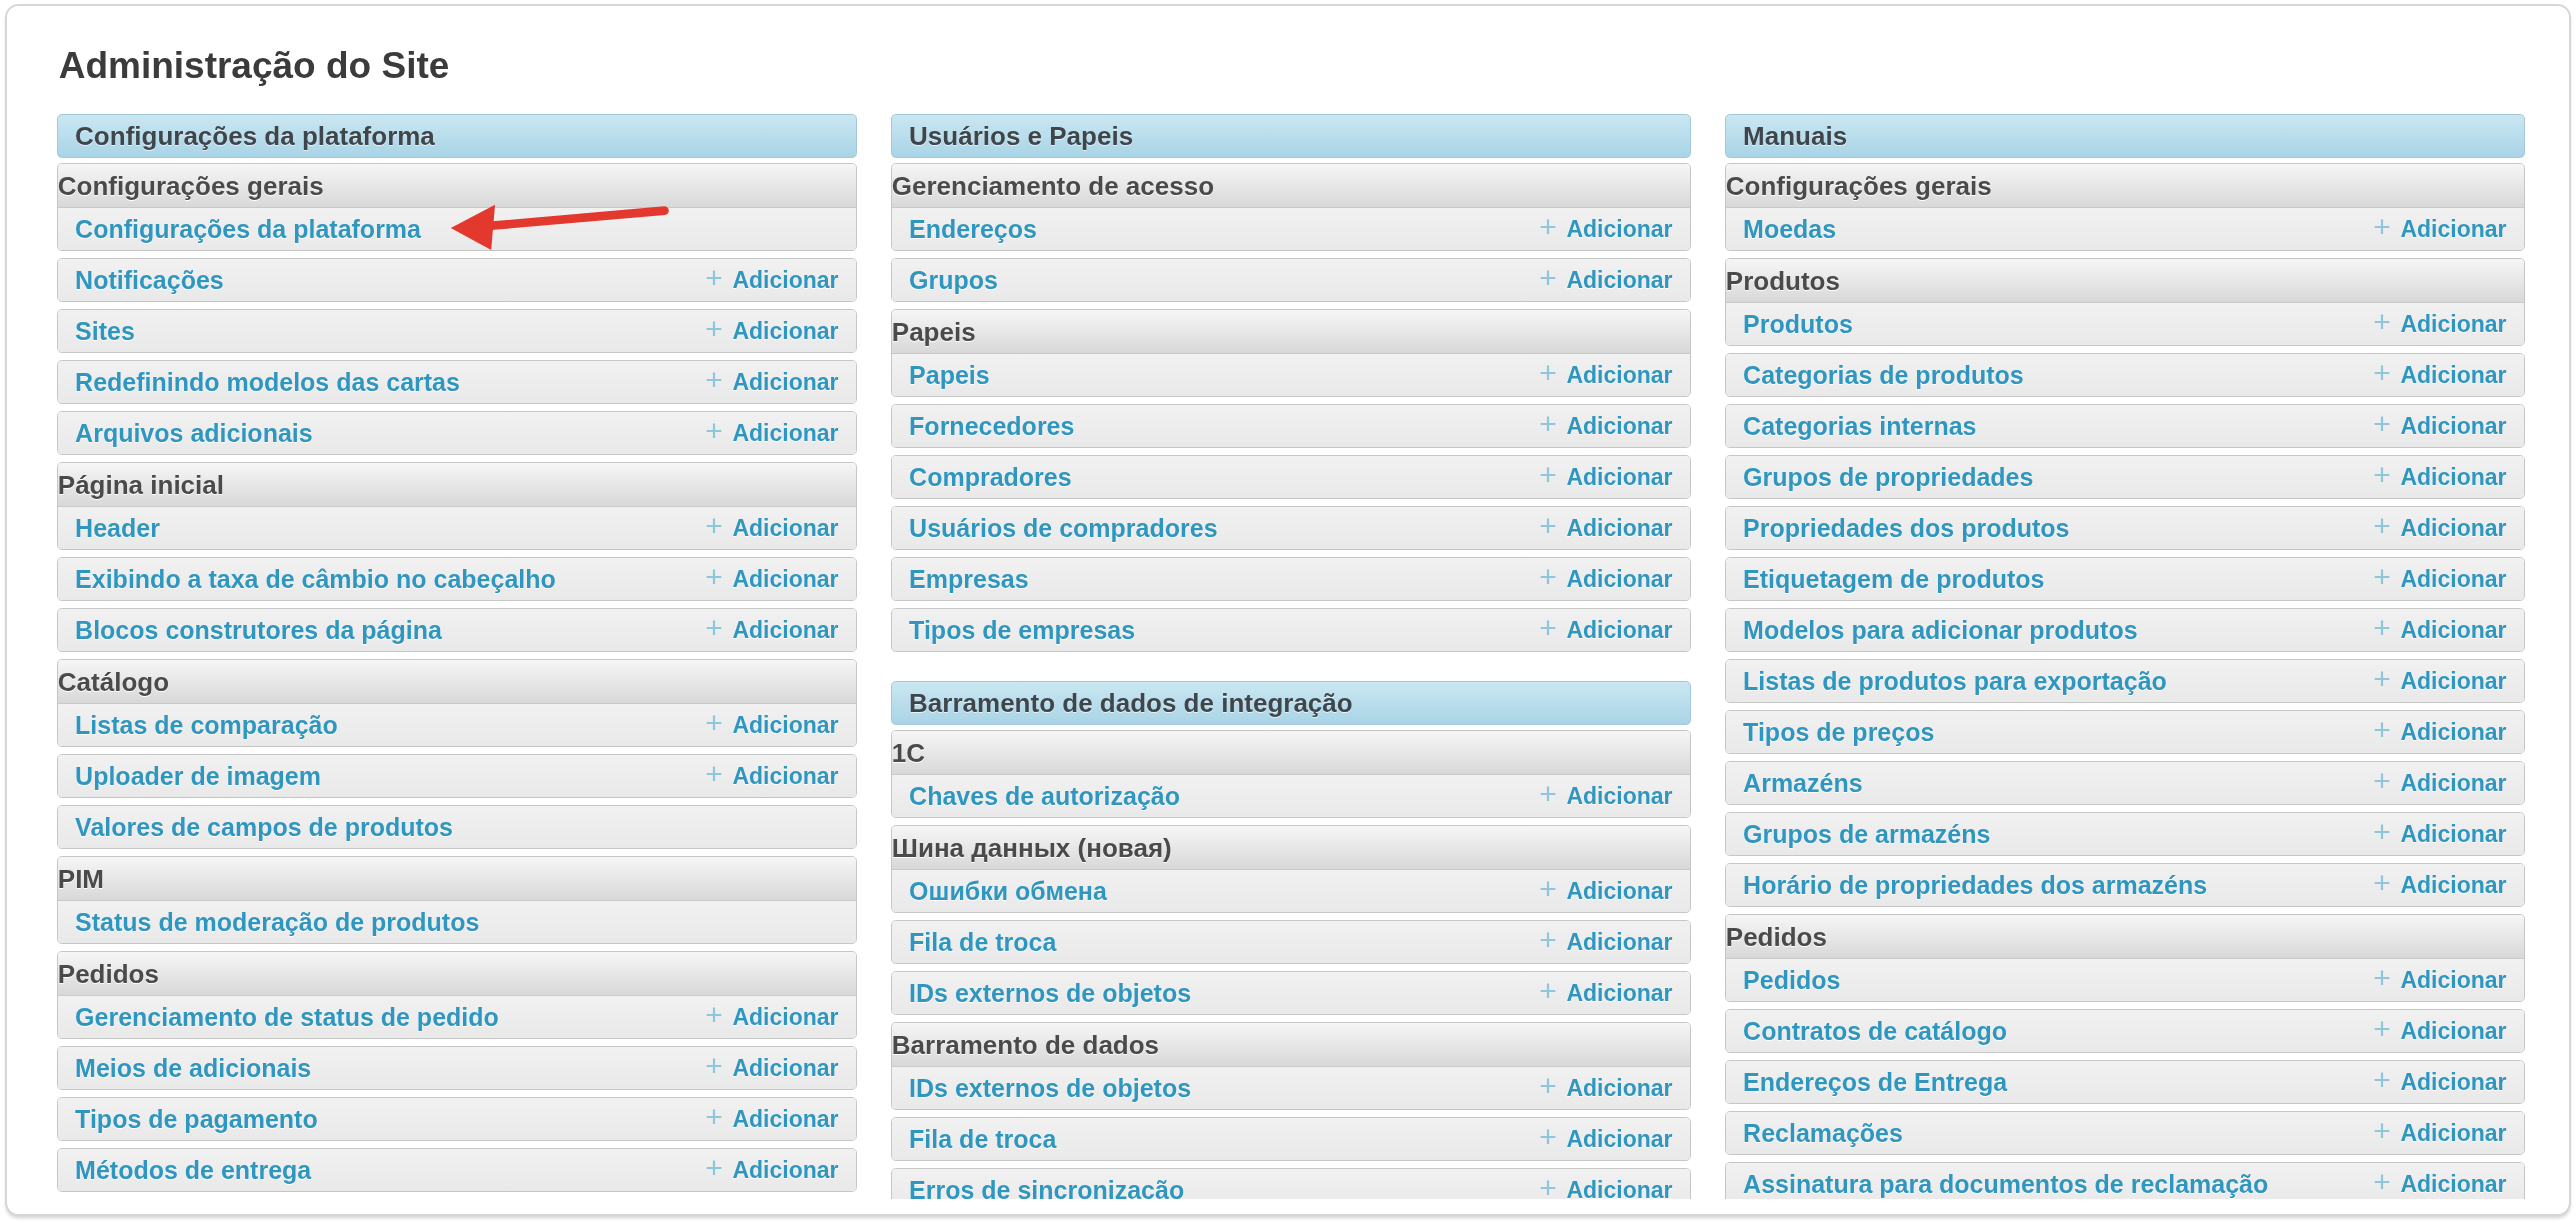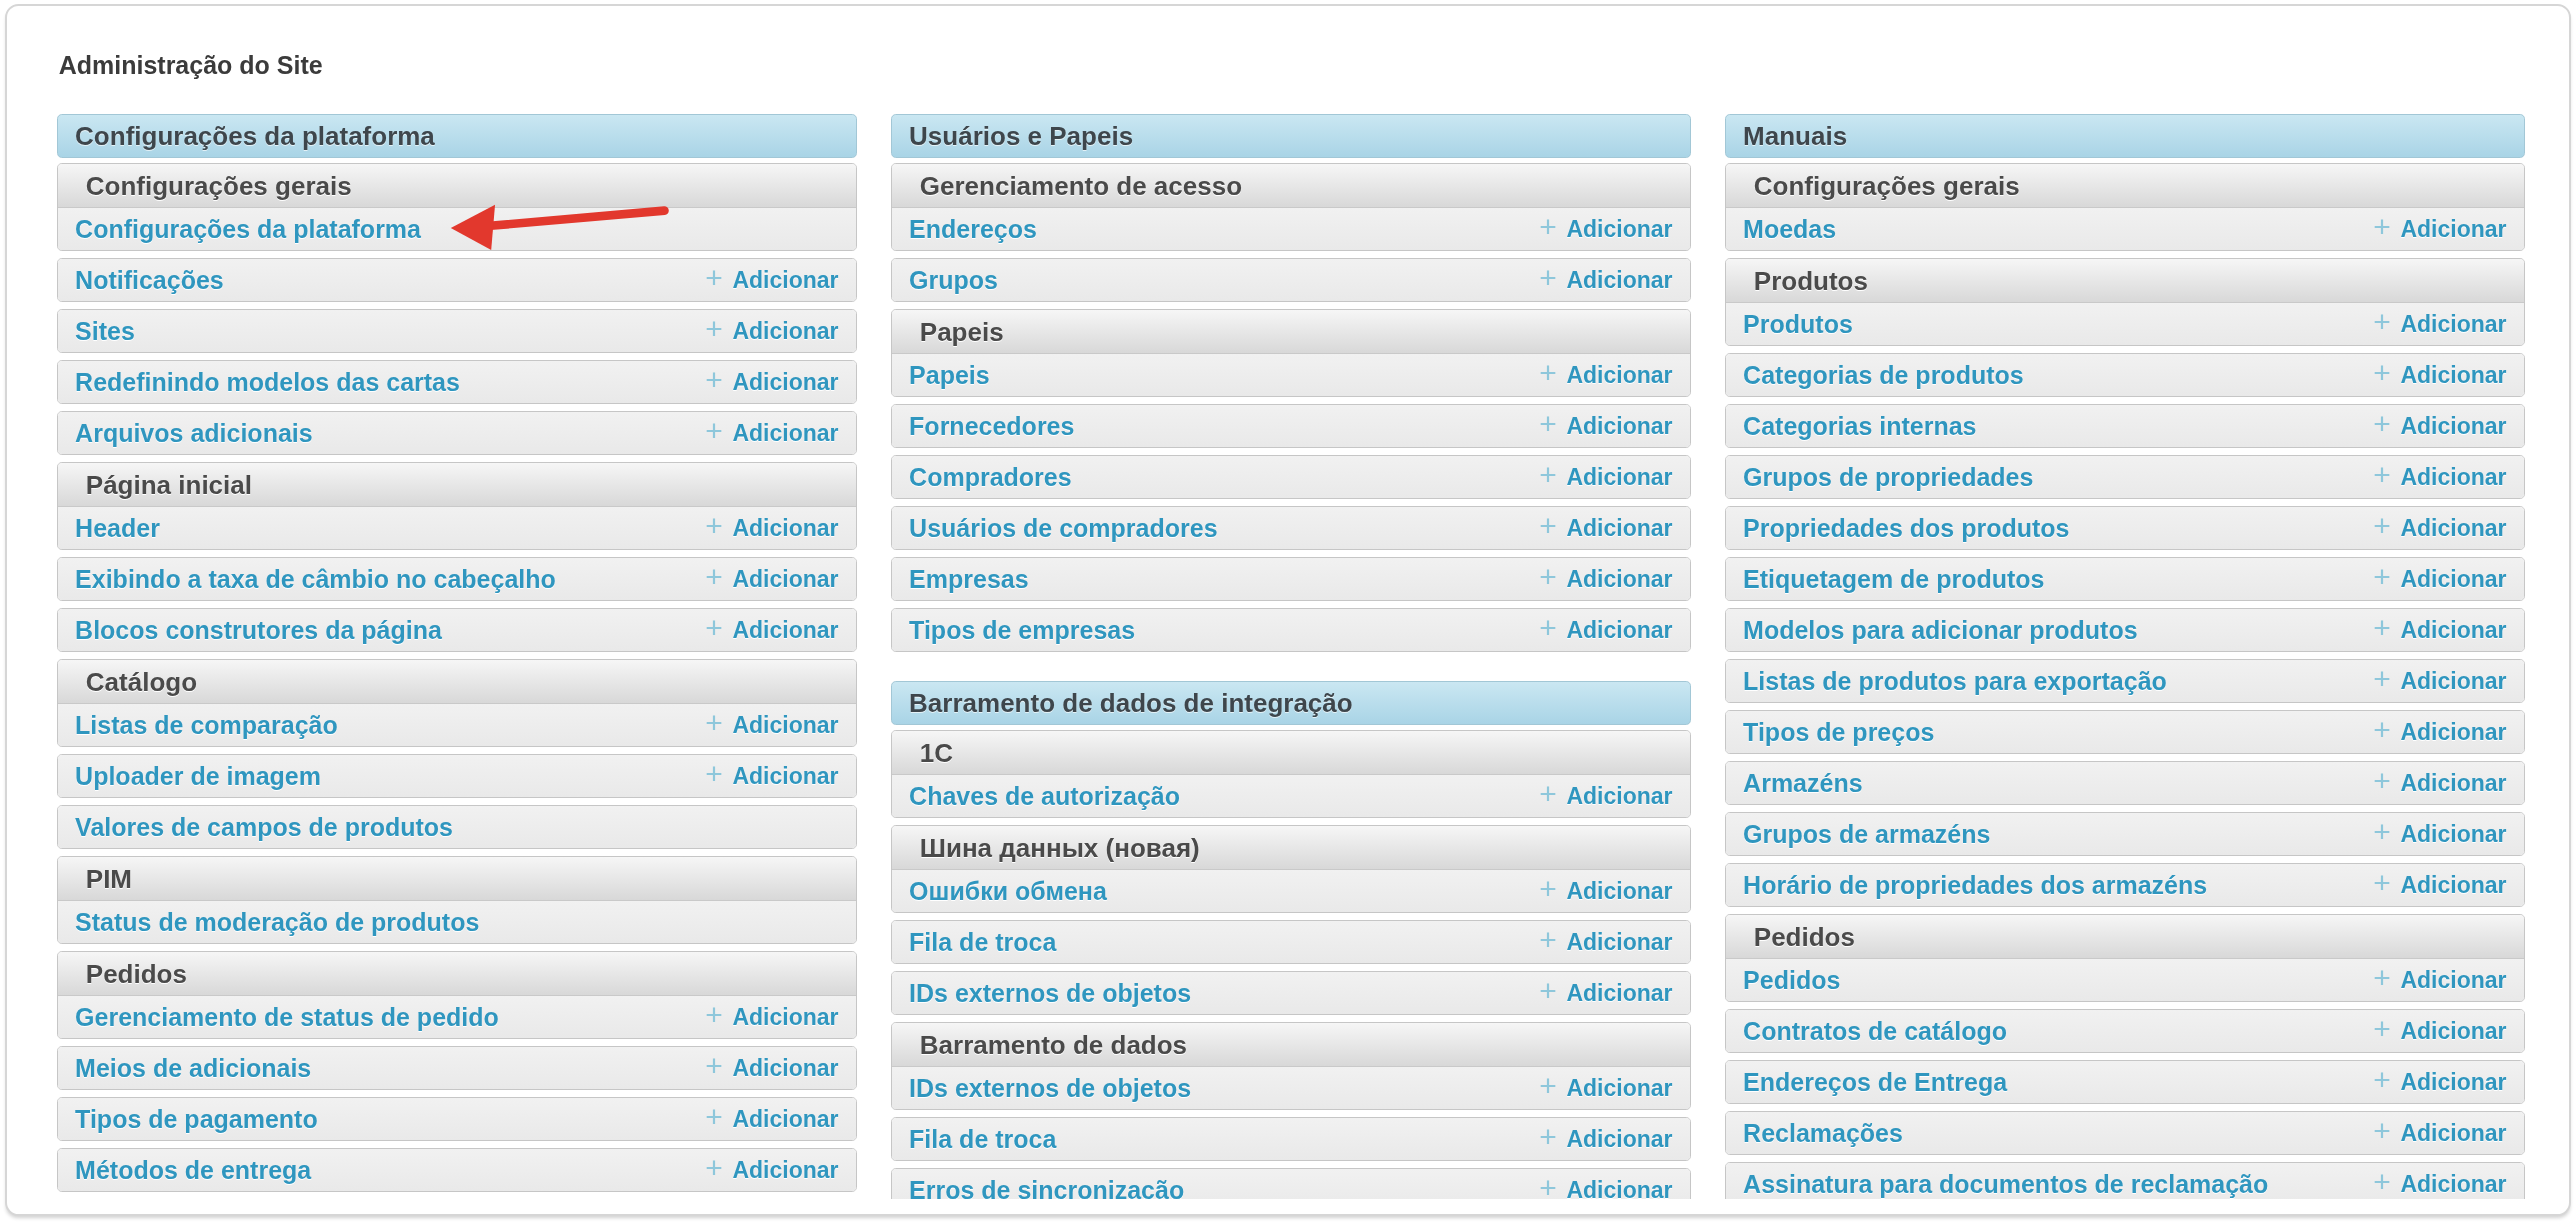--- a/index.html
+++ b/index.html
@@ -11,41 +11,41 @@
     position:absolute;left:4.8px;top:3.9px;right:4.8px;bottom:6.7px;
     border:2.9px solid #d6d6d6;border-radius:13.5px;background:#fff;overflow:hidden;
     box-shadow:0 3.9px 3.9px -1.9px rgba(0,0,0,.18);
   }
   .content{
     position:absolute;left:0;top:0;right:0;
     height:1193px;overflow:hidden;box-sizing:border-box;
     padding:29px 46px 0 50px;
   }
   h1.page-title{
-    margin:11.6px 0 29px 1.9px;font-size:25px;line-height:39px;
+    margin:11.6px 0 29px 1.9px;font-size:37px;line-height:39px;
     font-weight:bold;color:#3b3b3b;
   }
   .columns{display:flex;gap:34px;align-items:flex-start;}
   .col{flex:0 0 800px;width:800px;}
   .panel + .panel{margin-top:29px;}
   .panel-header{
     box-sizing:border-box;height:44px;line-height:42px;padding:0 17.3px;
     background:linear-gradient(#cae7f2,#a9d4e6);
     border:1px solid #a2c7d6;border-radius:4.8px;
     font-size:26px;font-weight:bold;color:#3e464c;
     text-shadow:0 1px 0 rgba(255,255,255,.65);
   }
   .module{
     border:1px solid #c6c6c6;border-radius:4.8px;margin-top:7px;
     overflow:hidden;background:#ededed;
   }
   .module.with-caption{margin-top:7px;}
   .panel-header + .module{margin-top:4.8px;}
   .caption{
-    box-sizing:border-box;height:44px;line-height:44px;padding:0 28px;
+    box-sizing:border-box;height:44px;line-height:44px;padding:0 0;
     background:linear-gradient(#f6f6f6,#d8d8d8);
     border-bottom:1px solid #c9c9c9;
     font-size:26px;font-weight:bold;color:#4a4a4a;text-shadow:0 1px 0 #fff;
   }
   .row{
     box-sizing:border-box;height:42px;display:flex;align-items:center;
     padding:0 17.3px;background:linear-gradient(#f1f1f1,#e9e9e9);
   }
   .model-link{
     font-size:25px;font-weight:bold;color:#2f96bf;text-decoration:none;

